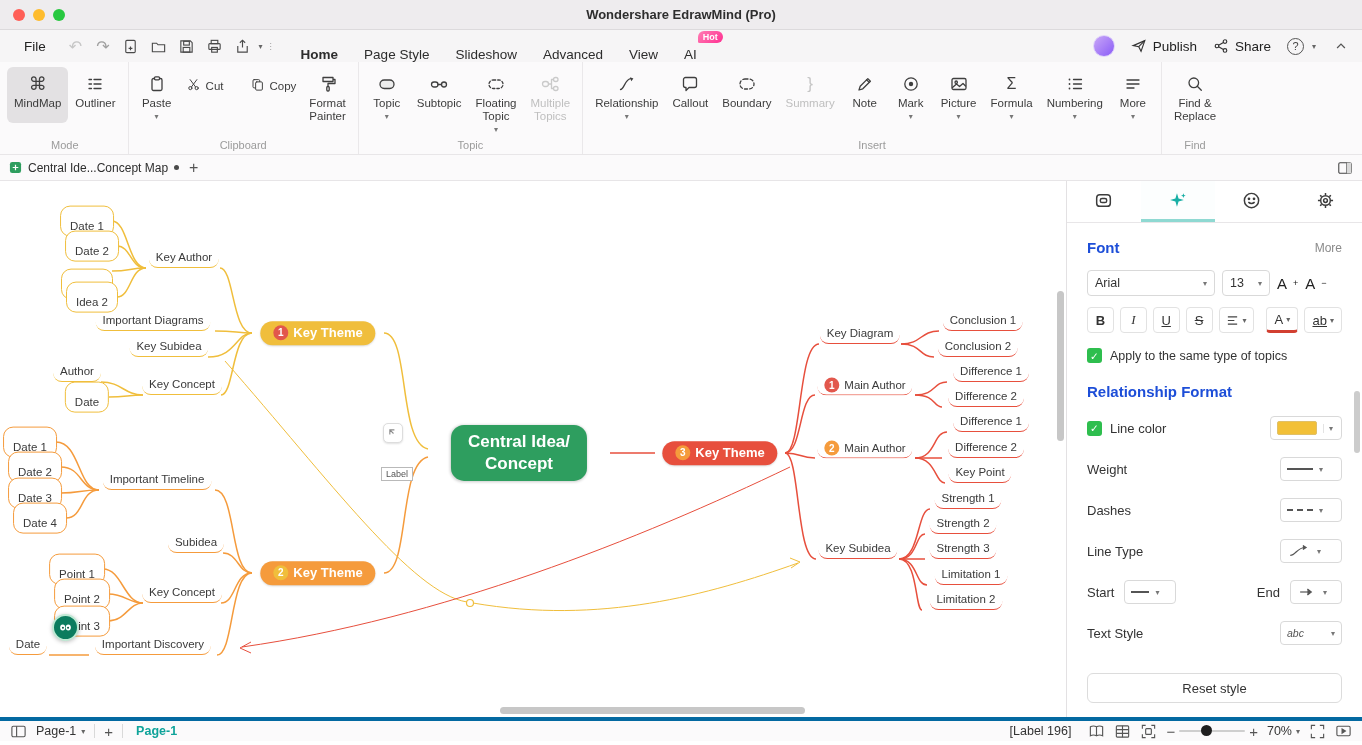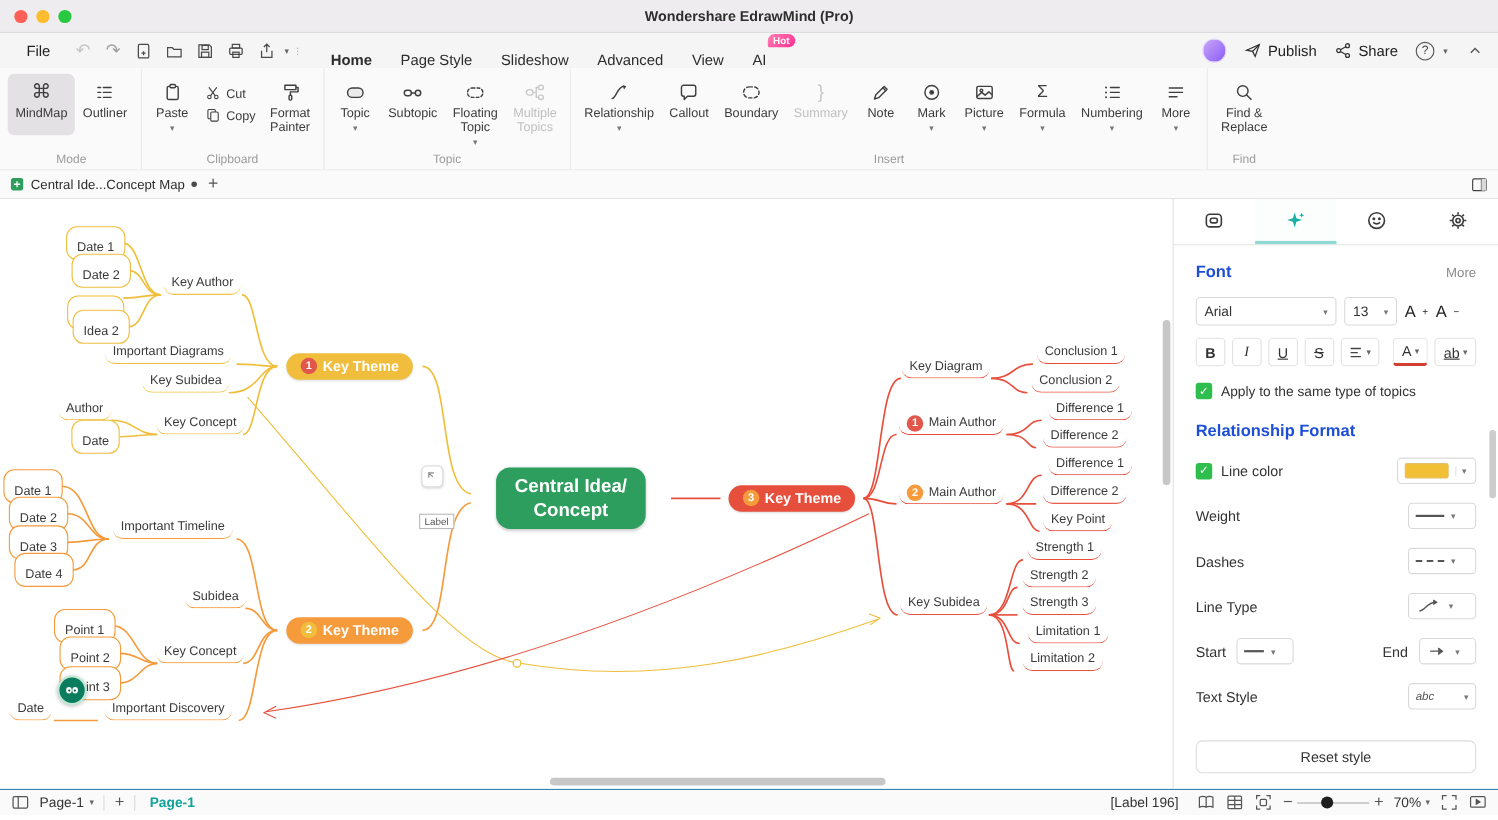--- a/index.html
+++ b/index.html
@@ -38,21 +38,21 @@
 .glabel{position:absolute;bottom:3px;left:0;right:0;text-align:center;font-size:11px;color:#9b9b9b;}
 .rbtn{display:flex;flex-direction:column;align-items:center;gap:2px;padding:5px 7px 2px;font-size:11.5px;color:#3c3c3c;min-width:46px;border-radius:6px;}
 .rbtn .ricon{height:23px;display:flex;align-items:center;justify-content:center;font-size:18px;color:#3f3f3f;}
 .rbtn svg{width:20px;height:20px;}
 .rbtn .rlabel{line-height:1.15;text-align:center;max-width:66px;white-space:pre-line;}
 .rbtn .rcaret{font-size:8px;color:#777;height:9px;line-height:9px;}
 .rbtn.selected{background:#e3e1e3;}
 .rbtn.disabled{color:#bfbfbf;}
 .rbtn.disabled .ricon{color:#c6c6c6;}
 .rbtn.disabled svg *{stroke:#cacaca;}
-.rstack{display:flex;flex-direction:column;gap:2px;padding:10px 6px 0;}
+.rstack{display:flex;flex-direction:row;gap:26px;padding:10px 6px 0;}
 .rsmall{display:flex;align-items:center;gap:5px;font-size:11.5px;color:#3c3c3c;}
 .rsmall svg{width:15px;height:15px;}
 
 
 .tabbar{height:26px;background:#fbfafb;border-bottom:1px solid #e7e5e7;display:flex;align-items:center;padding:0 9px;gap:10px;}
 .dtab{display:flex;align-items:center;gap:6px;font-size:12px;color:#2e2e2e;}
 .moddot{width:5px;height:5px;background:#4a4a4a;border-radius:50%;}
 .addtab{font-size:16px;color:#555;line-height:1;}
 .tb-right{margin-left:auto;display:flex;align-items:center;}
 
@@ -95,21 +95,21 @@
 .ddc{border:1px solid #d9d9d9;border-radius:4px;height:24px;background:#fff;display:flex;align-items:center;padding:0 6px;gap:6px;}
 .ddc .caret{font-size:8px;color:#777;}
 .cb{width:15px;height:15px;min-width:15px;border-radius:3px;background:#2EBE4E;color:#fff;font-size:10.5px;
   display:inline-flex;align-items:center;justify-content:center;margin-right:8px;}
 .lineglyph{display:inline-block;width:26px;border-top:2px solid #555;}
 .dashglyph{display:inline-block;width:26px;border-top:2px dashed #555;}
 .resetbtn{width:100%;height:30px;border:1px solid #dcdcdc;border-radius:6px;background:#fff;font-size:13px;color:#333;margin-top:24px;}
 .pscroll{position:absolute;right:2px;top:210px;width:6px;height:62px;background:#cccccc;border-radius:3px;}
 
 
-.statusbar{height:24px;border-top:1px solid #0369a1;background:#fbfafb;display:flex;align-items:center;padding:0 10px;gap:9px;font-size:12.5px;color:#333;}
+.statusbar{height:24px;border-top:4px solid #0369a1;background:#fbfafb;display:flex;align-items:center;padding:0 10px;gap:9px;font-size:12.5px;color:#333;}
 .sdiv{width:1px;height:14px;background:#d9d9d9;}
 .sicon svg{width:17px;height:17px;display:block;}
 .activepage{color:#0FA39A;font-weight:bold;padding-left:4px;}
 .slider{width:66px;height:2px;background:#cfcfcf;border-radius:2px;position:relative;}
 .knob{position:absolute;top:-5px;left:22px;width:11px;height:11px;border-radius:50%;background:#1f1f1f;}
 .zoom{display:flex;align-items:center;gap:4px;}
 .caret8{font-size:8px;color:#666;}
 </style>
 </head>
 <body>

